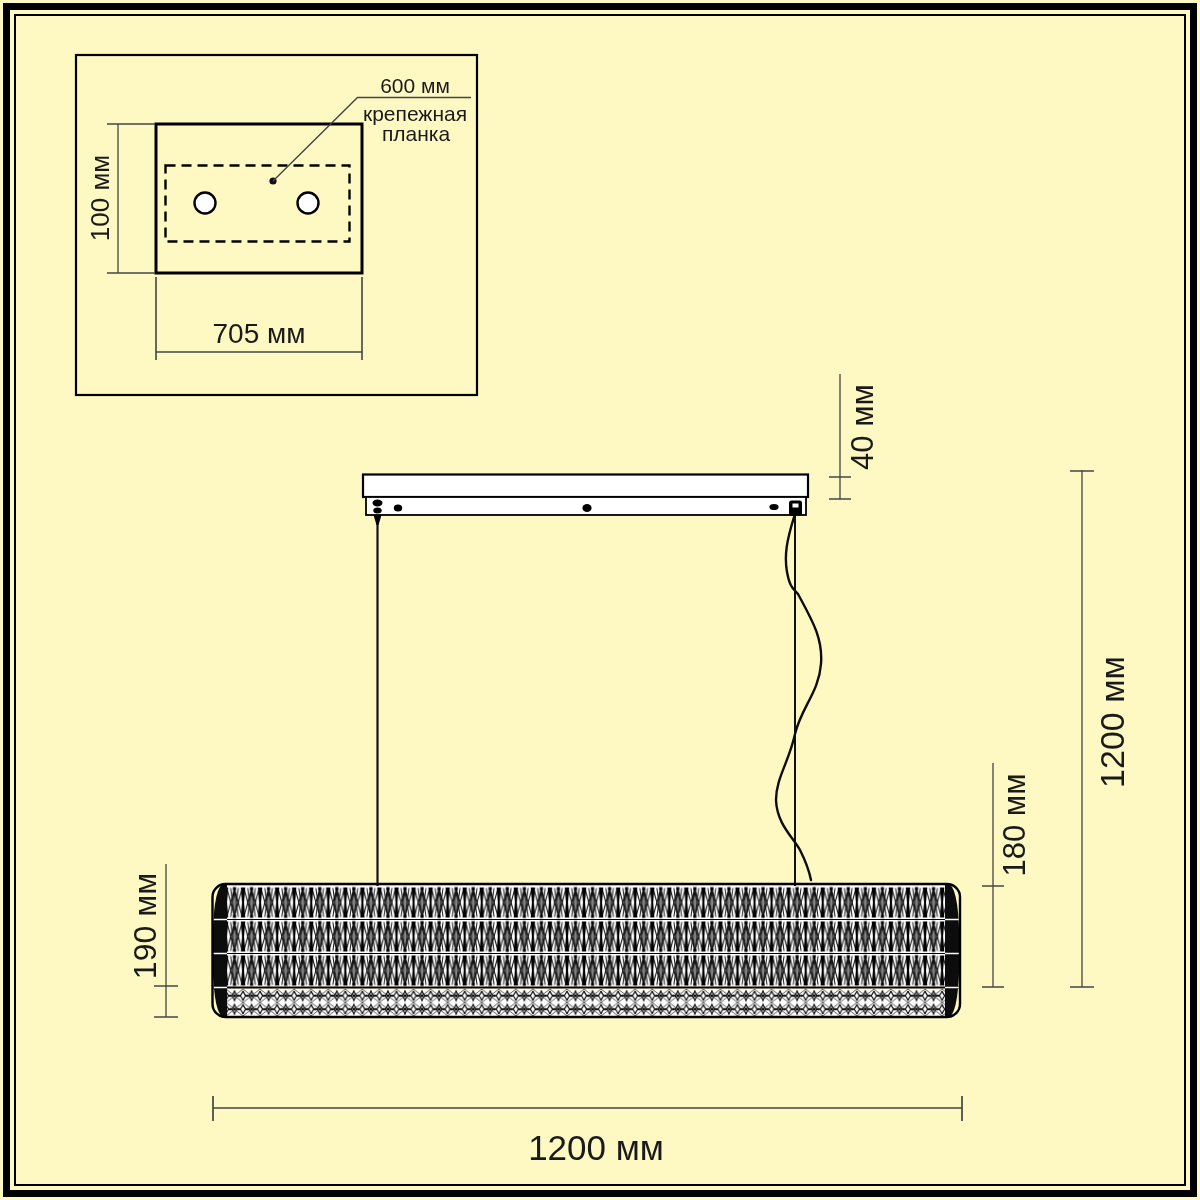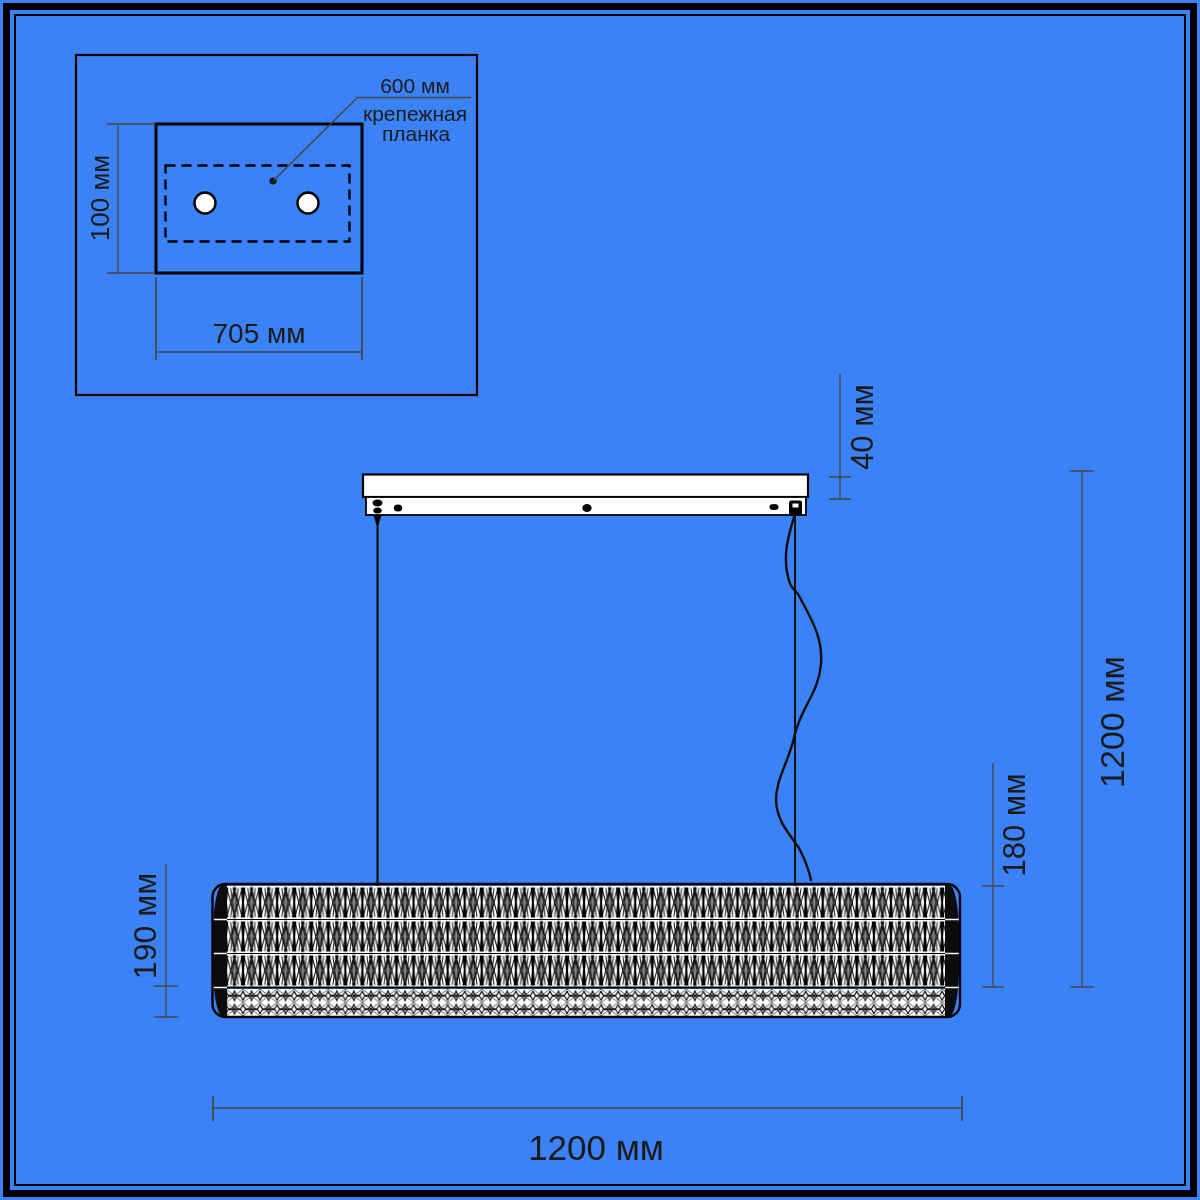--- a/index.html
+++ b/index.html
@@ -1,16 +1,16 @@
 <!DOCTYPE html>
 <html><head>
 <meta charset="utf-8">
 <style>
   html,body{margin:0;padding:0;background:#ffffff;}
-  .page{position:relative;width:1200px;height:1200px;background:#3b82f6;overflow:hidden;
+  .page{position:relative;width:1200px;height:1200px;background:#fef9c3;overflow:hidden;
         font-family:"Liberation Sans",sans-serif;}
   .frame-outer{position:absolute;left:3px;top:3px;right:3px;bottom:3px;border:7px solid #000;}
   .frame-inner{position:absolute;left:14px;top:14px;right:14px;bottom:14px;border:2px solid #000;}
   svg text{fill:#1a1a1a;font-family:"Liberation Sans",sans-serif;}
 </style>
 </head>
 <body>
 
 <div class="page">
   <div class="frame-outer"></div>

